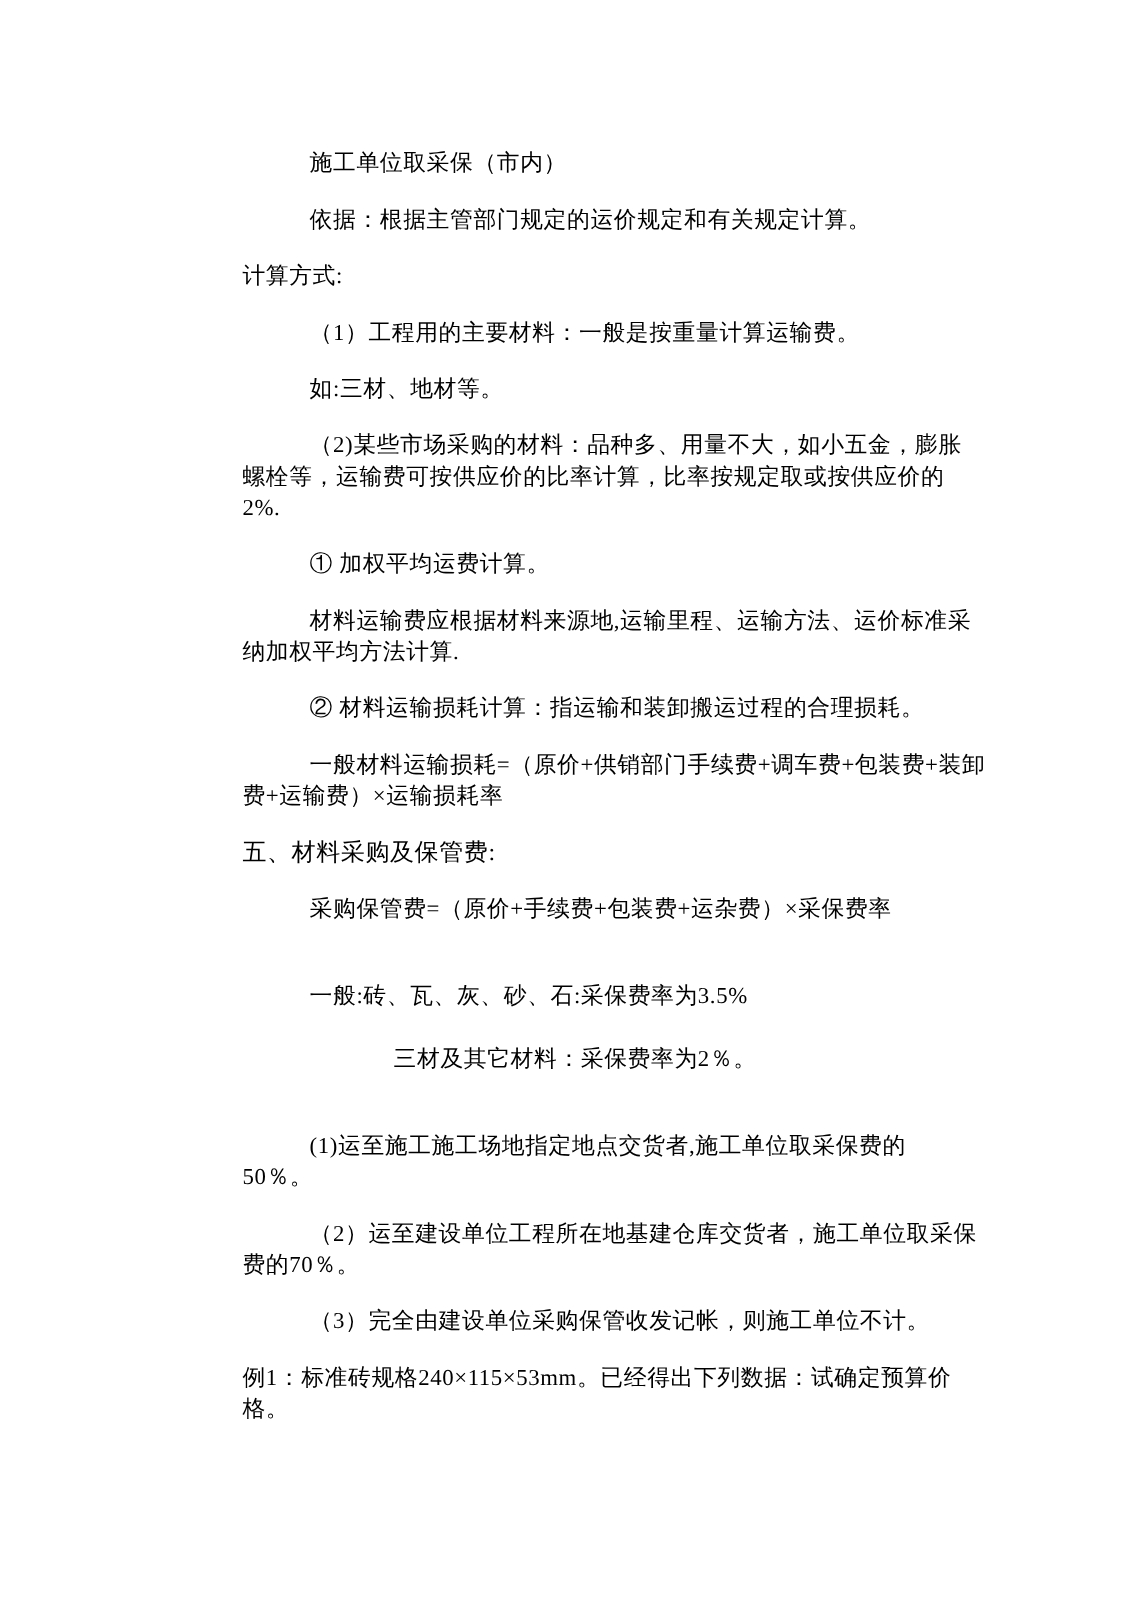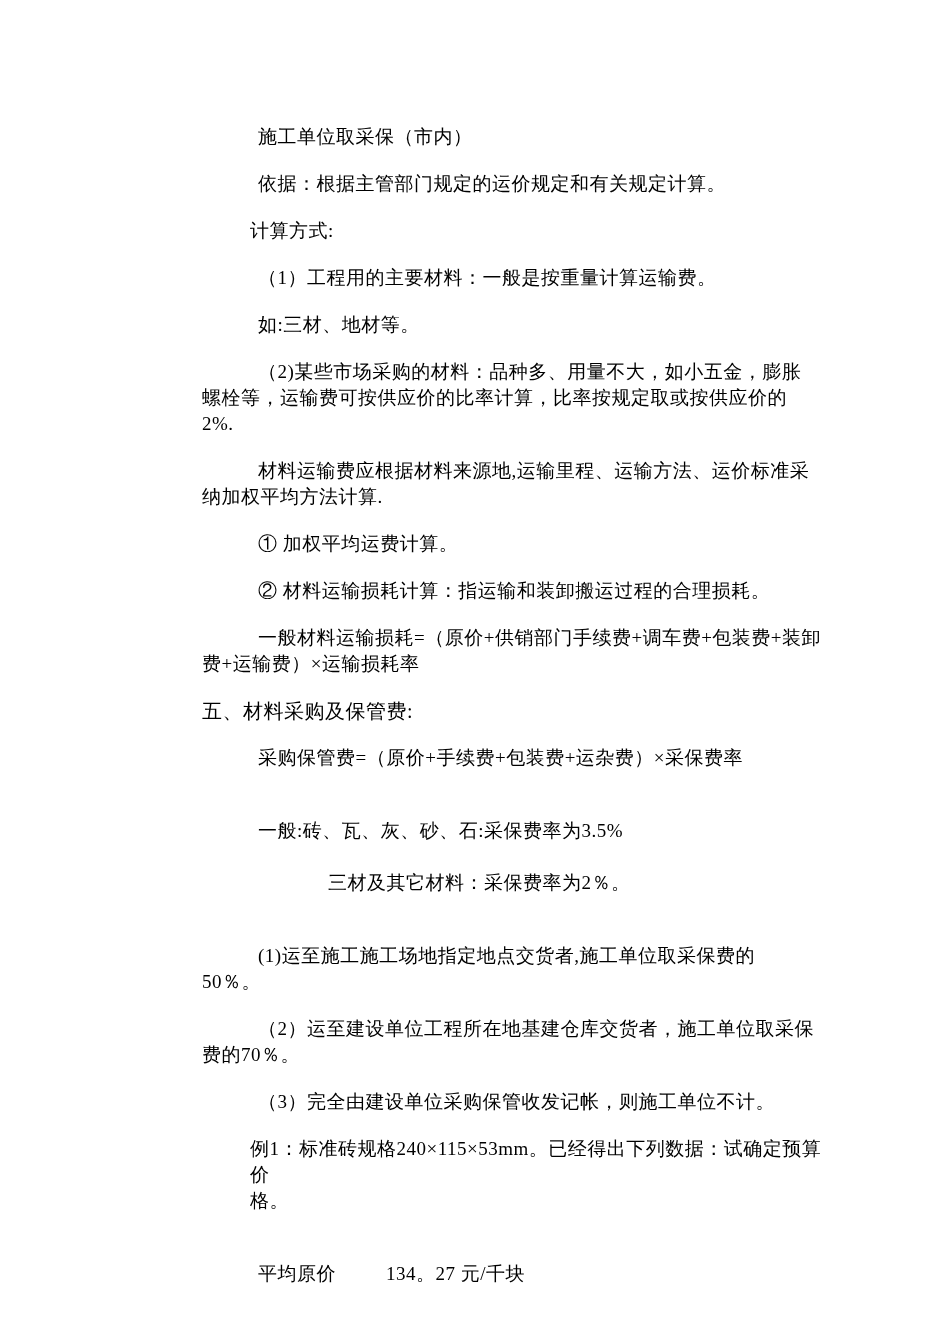--- a/index.html
+++ b/index.html
@@ -26,21 +26,20 @@
     font-size: 19px;
     line-height: 26px;
     white-space: pre-line;       
     letter-spacing: 0.5px;
   }
   .para.indent {
     text-indent: 56px;
   }
   .para.flush {
     text-indent: 0;
-    margin-left: 48px;
   }
   .para.heading {
     font-weight: normal;
     font-size: 20px;
     text-indent: 0;
   }
   .para.two-line .line {
     display: block;
   }
   .para.two-line .line-1 {
@@ -69,24 +68,24 @@
   <p class="para flush">计算方式:</p>
 
   <p class="para indent">（1）工程用的主要材料：一般是按重量计算运输费。</p>
 
   <p class="para indent">如:三材、地材等。</p>
 
   <p class="para indent">（2)某些市场采购的材料：品种多、用量不大，如小五金，膨胀
 螺栓等，运输费可按供应价的比率计算，比率按规定取或按供应价的
 2%.</p>
 
+  <p class="para indent">① 加权平均运费计算。</p>
+
   <p class="para indent">材料运输费应根据材料来源地,运输里程、运输方法、运价标准采
 纳加权平均方法计算.</p>
-
-  <p class="para indent">① 加权平均运费计算。</p>
 
   <p class="para indent">② 材料运输损耗计算：指运输和装卸搬运过程的合理损耗。</p>
 
   <p class="para indent">一般材料运输损耗=（原价+供销部门手续费+调车费+包装费+装卸
 费+运输费）×运输损耗率</p>
 
   <p class="para heading">五、材料采购及保管费:</p>
 
   <p class="para indent">采购保管费=（原价+手续费+包装费+运杂费）×采保费率</p>
 
@@ -100,17 +99,14 @@
 50％。</p>
 
   <p class="para indent">（2）运至建设单位工程所在地基建仓库交货者，施工单位取采保
 费的70％。</p>
 
   <p class="para indent">（3）完全由建设单位采购保管收发记帐，则施工单位不计。</p>
 
   <p class="para flush">例1：标准砖规格240×115×53mm。已经得出下列数据：试确定预算价
 格。</p>
 
-  <p class="para data-line">
-    <span class="label">平均原价</span><span class="value">134。27 元/千块</span>
-  </p>
 
 </div>
 
 </body></html>

